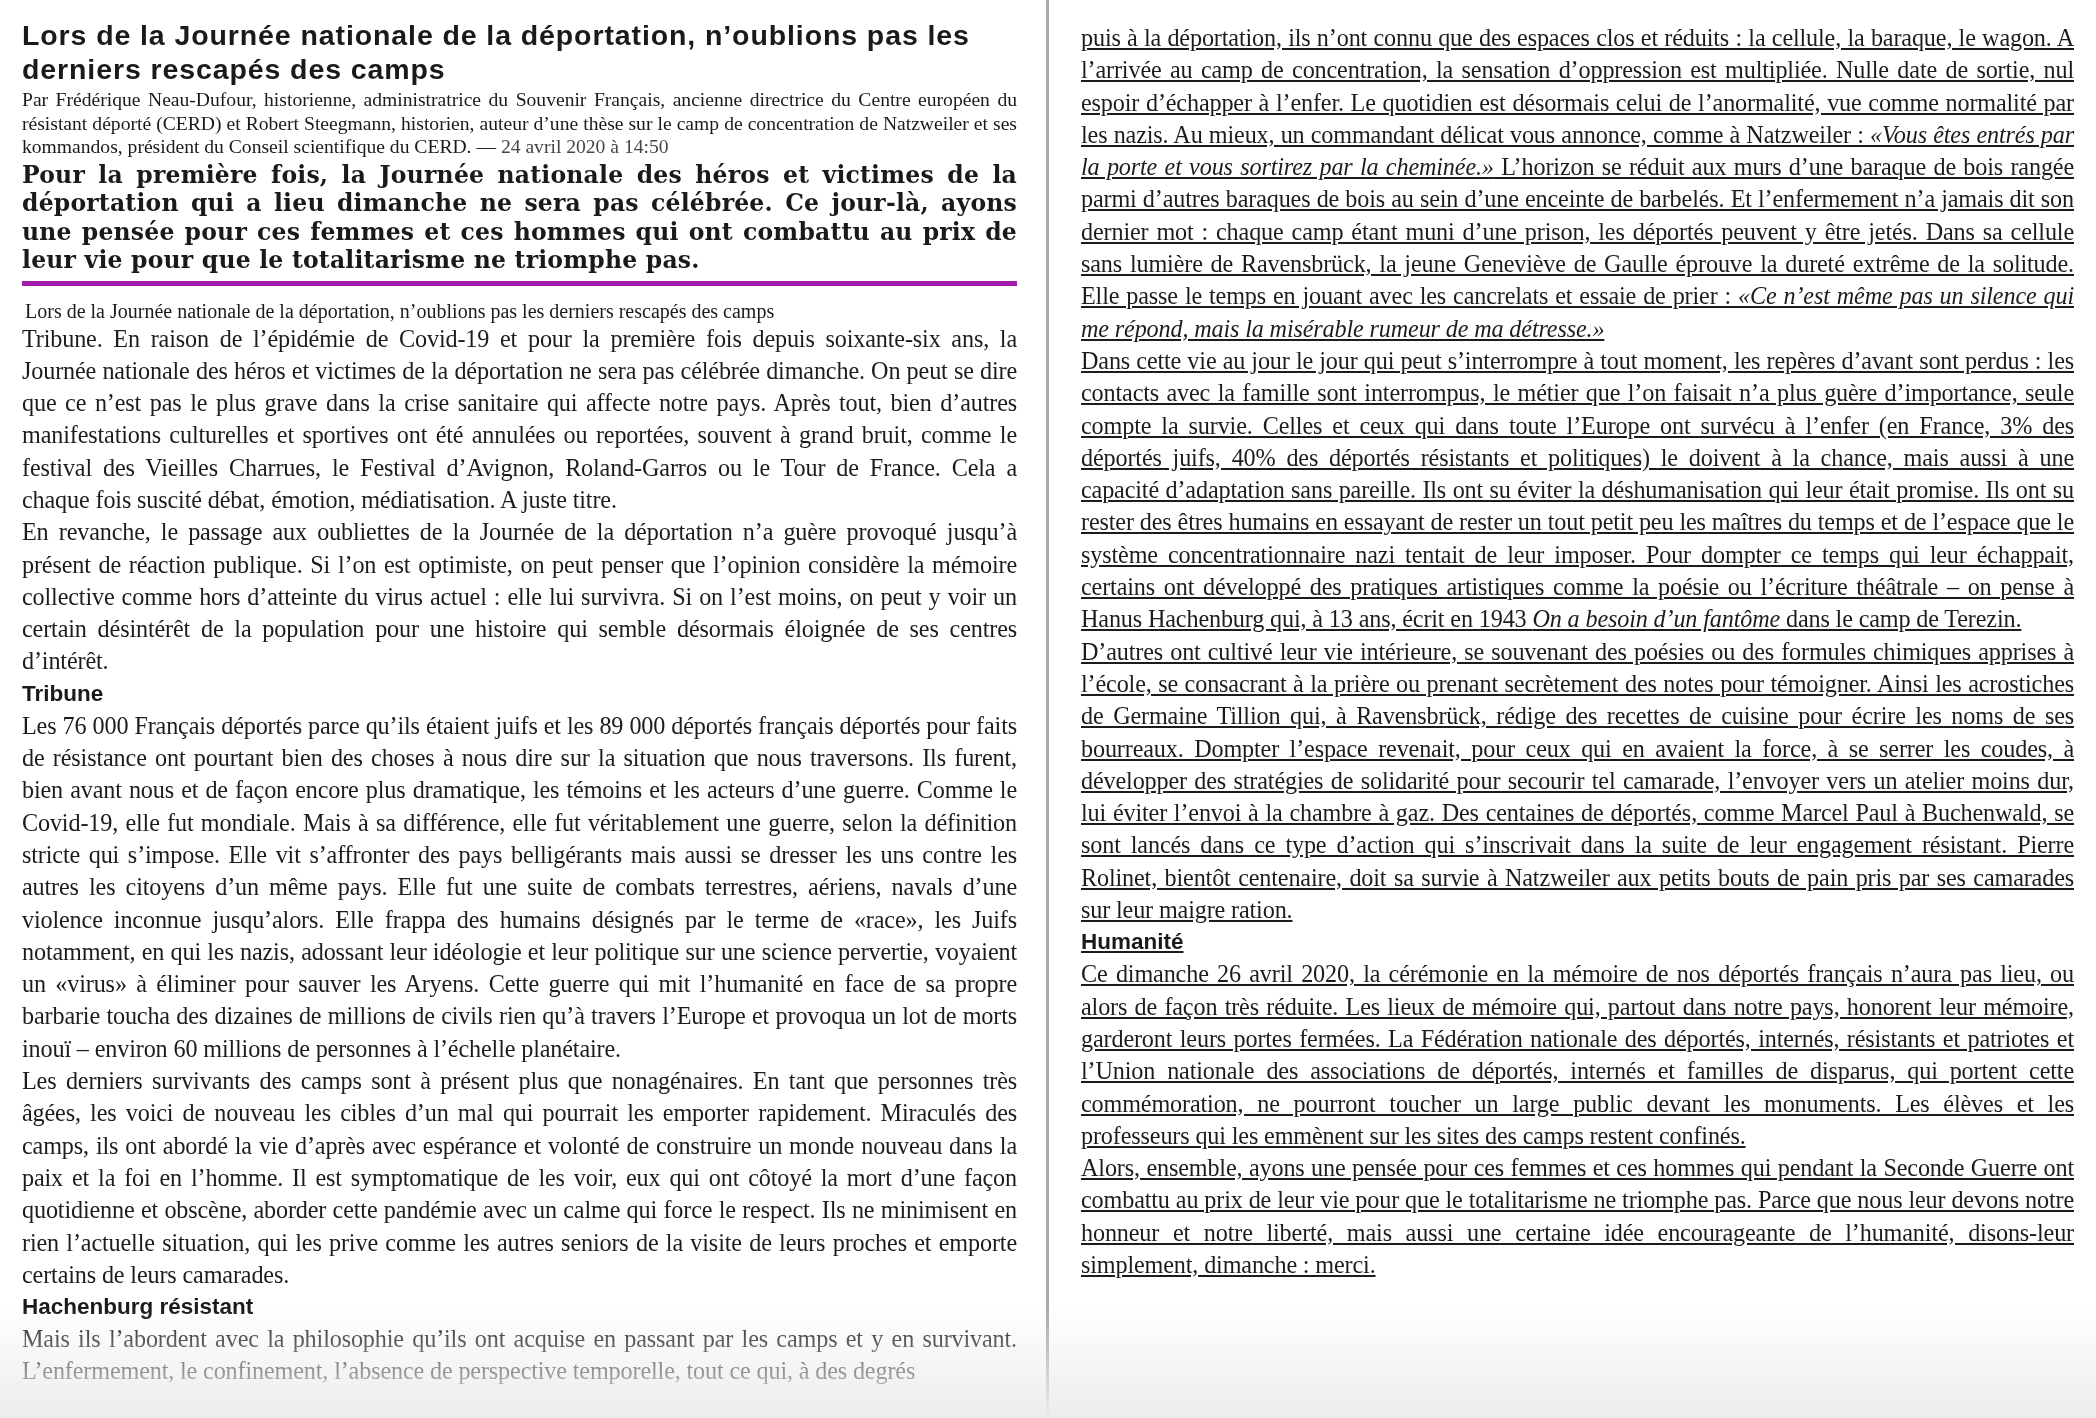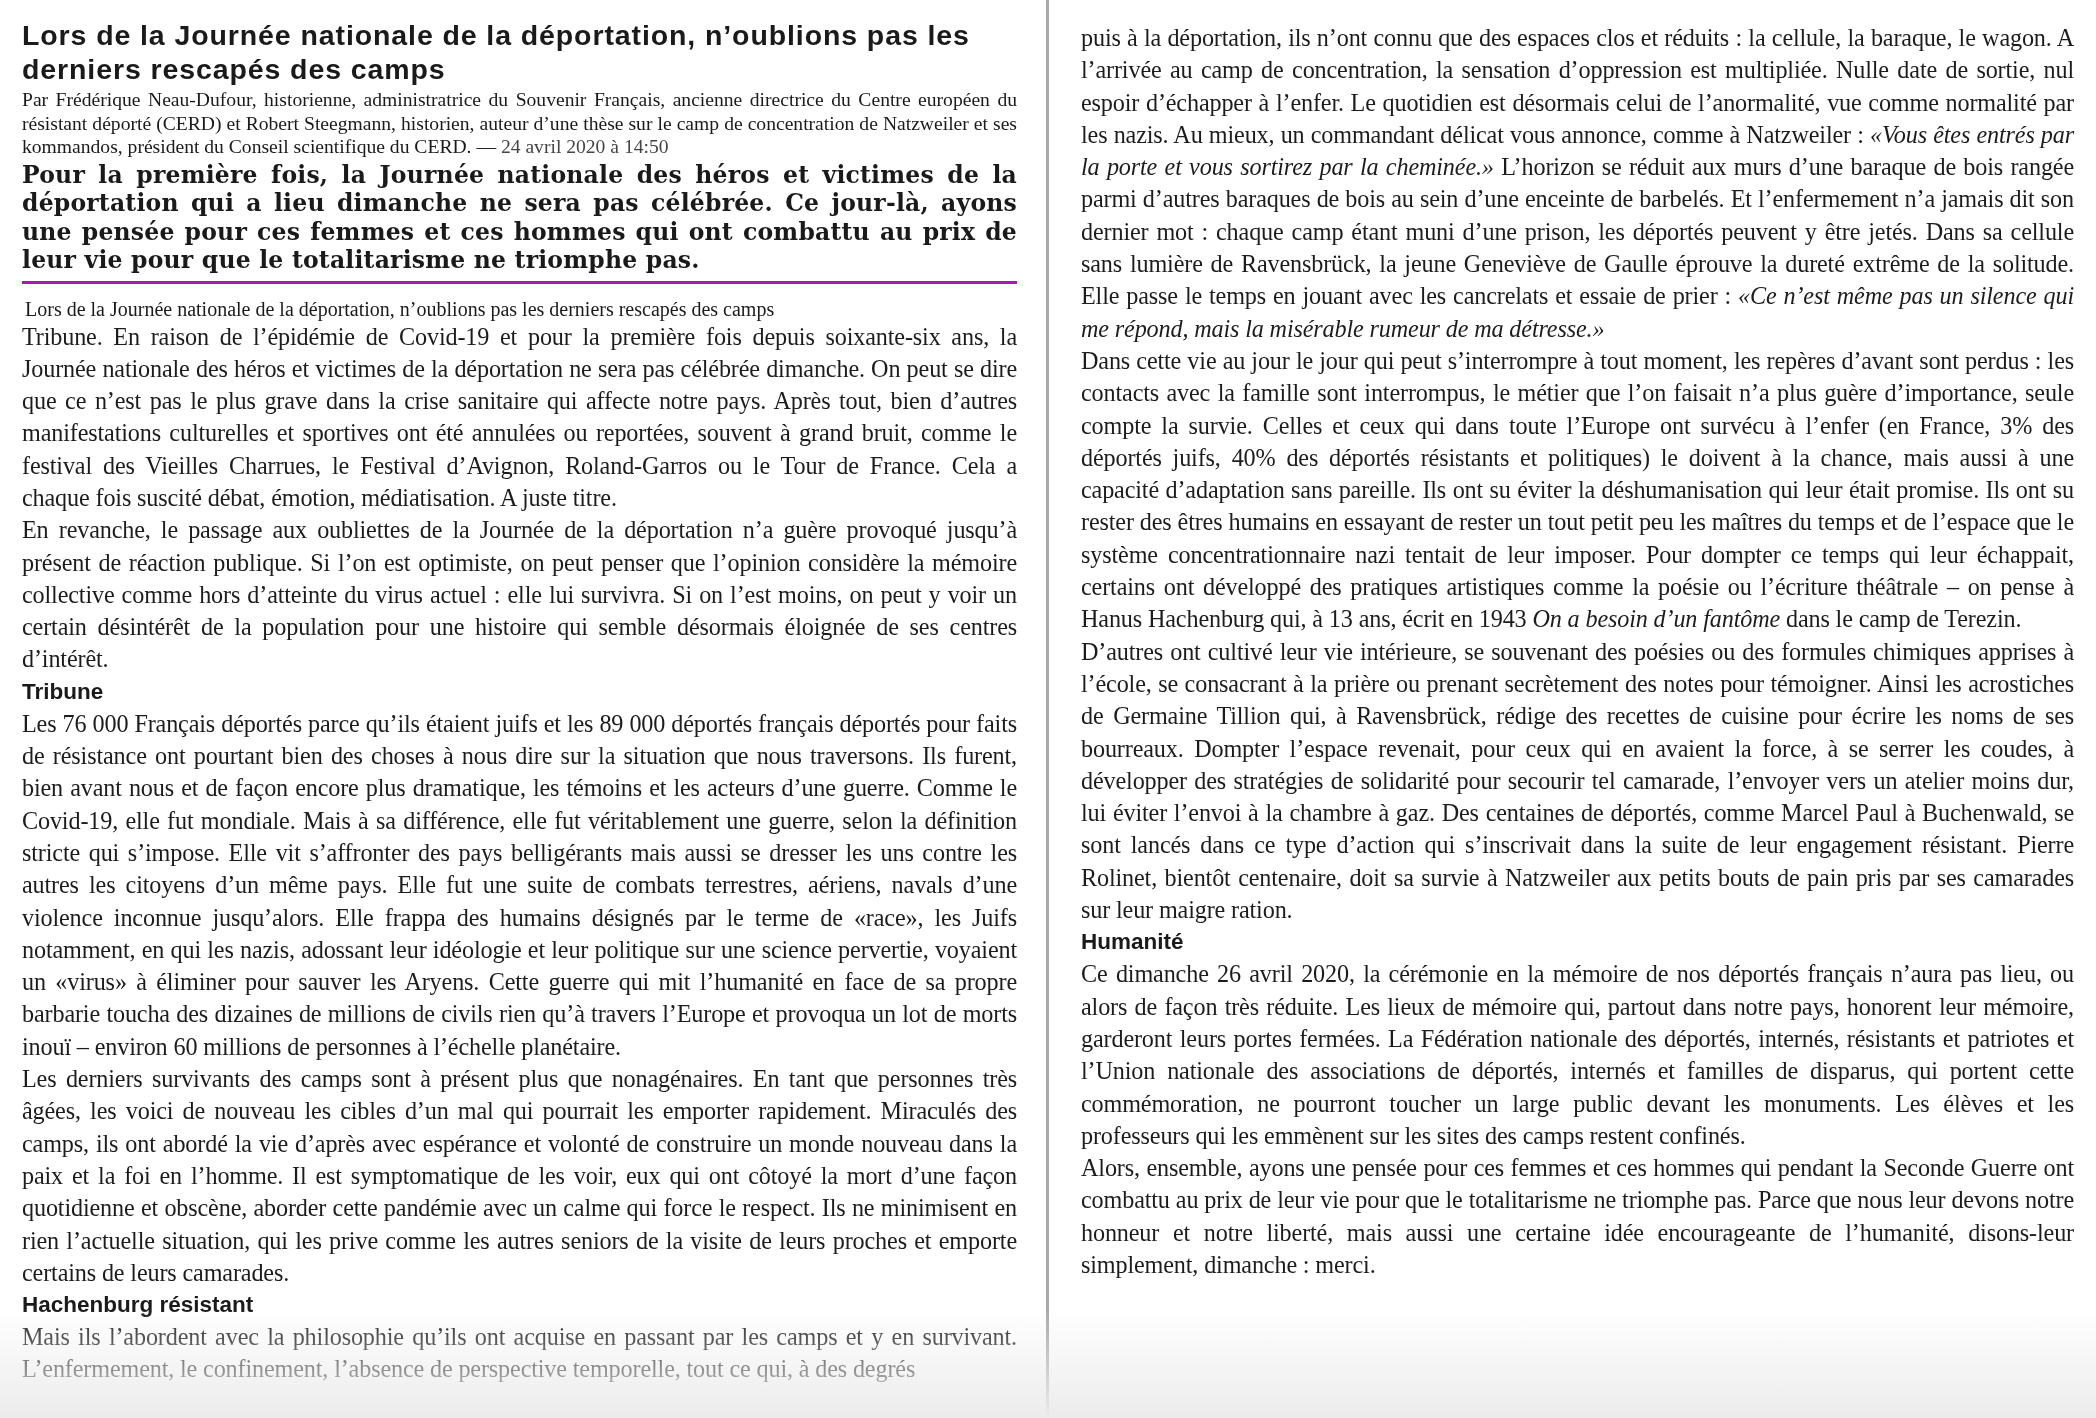--- a/index.html
+++ b/index.html
@@ -12,37 +12,37 @@
     position: absolute; left: 0; right: 0; bottom: 0; height: 110px;
     background: linear-gradient(to bottom, rgba(236,236,236,0) 0%, #ececec 100%);
     pointer-events: none;
   }
   .divider {
     position: absolute; left: 1046px; top: 0; width: 3px; height: 1418px;
     background: #a9a9a9;
   }
   .col { position: absolute; top: 0; }
   .col-left { left: 22px; width: 995px; }
-  .col-right { left: 1081px; width: 993px; top: 22px; }
+  .col-right { left: 1081px; width: 993px; top: 22px; text-decoration: underline; }
 
   .title {
     font-family: "Liberation Sans", sans-serif; font-weight: bold;
     font-size: 28.5px; line-height: 34px; letter-spacing: 0.9px;
     margin: 18px 0 0 0; color: #1a1a1a; text-align: left;
   }
   .byline {
     font-size: 19.6px; line-height: 23.5px; text-align: justify;
     margin: 2px 0 0 0; color: #1a1a1a;
   }
   .byline .date { color: #444; }
   .lede {
     font-family: "DejaVu Serif", serif; font-weight: bold;
     font-size: 23.5px; line-height: 28.5px; text-align: justify;
     margin: 2px 0 0 0; color: #1a1a1a; letter-spacing: 0.2px;
-    padding-bottom: 6px; border-bottom: 3px solid #a21caf;
+    padding-bottom: 6px; border-bottom: 5px solid #a21caf;
   }
   .caption {
     font-size: 20px; line-height: 24px; margin: 13px 0 0 3px; color: #1a1a1a;
   }
   .body-text p {
     font-size: 24.2px; line-height: 32.3px; text-align: justify; margin: 0;
     letter-spacing: -0.15px;
   }
   .subhead {
     font-family: "Liberation Sans", sans-serif; font-weight: bold;

